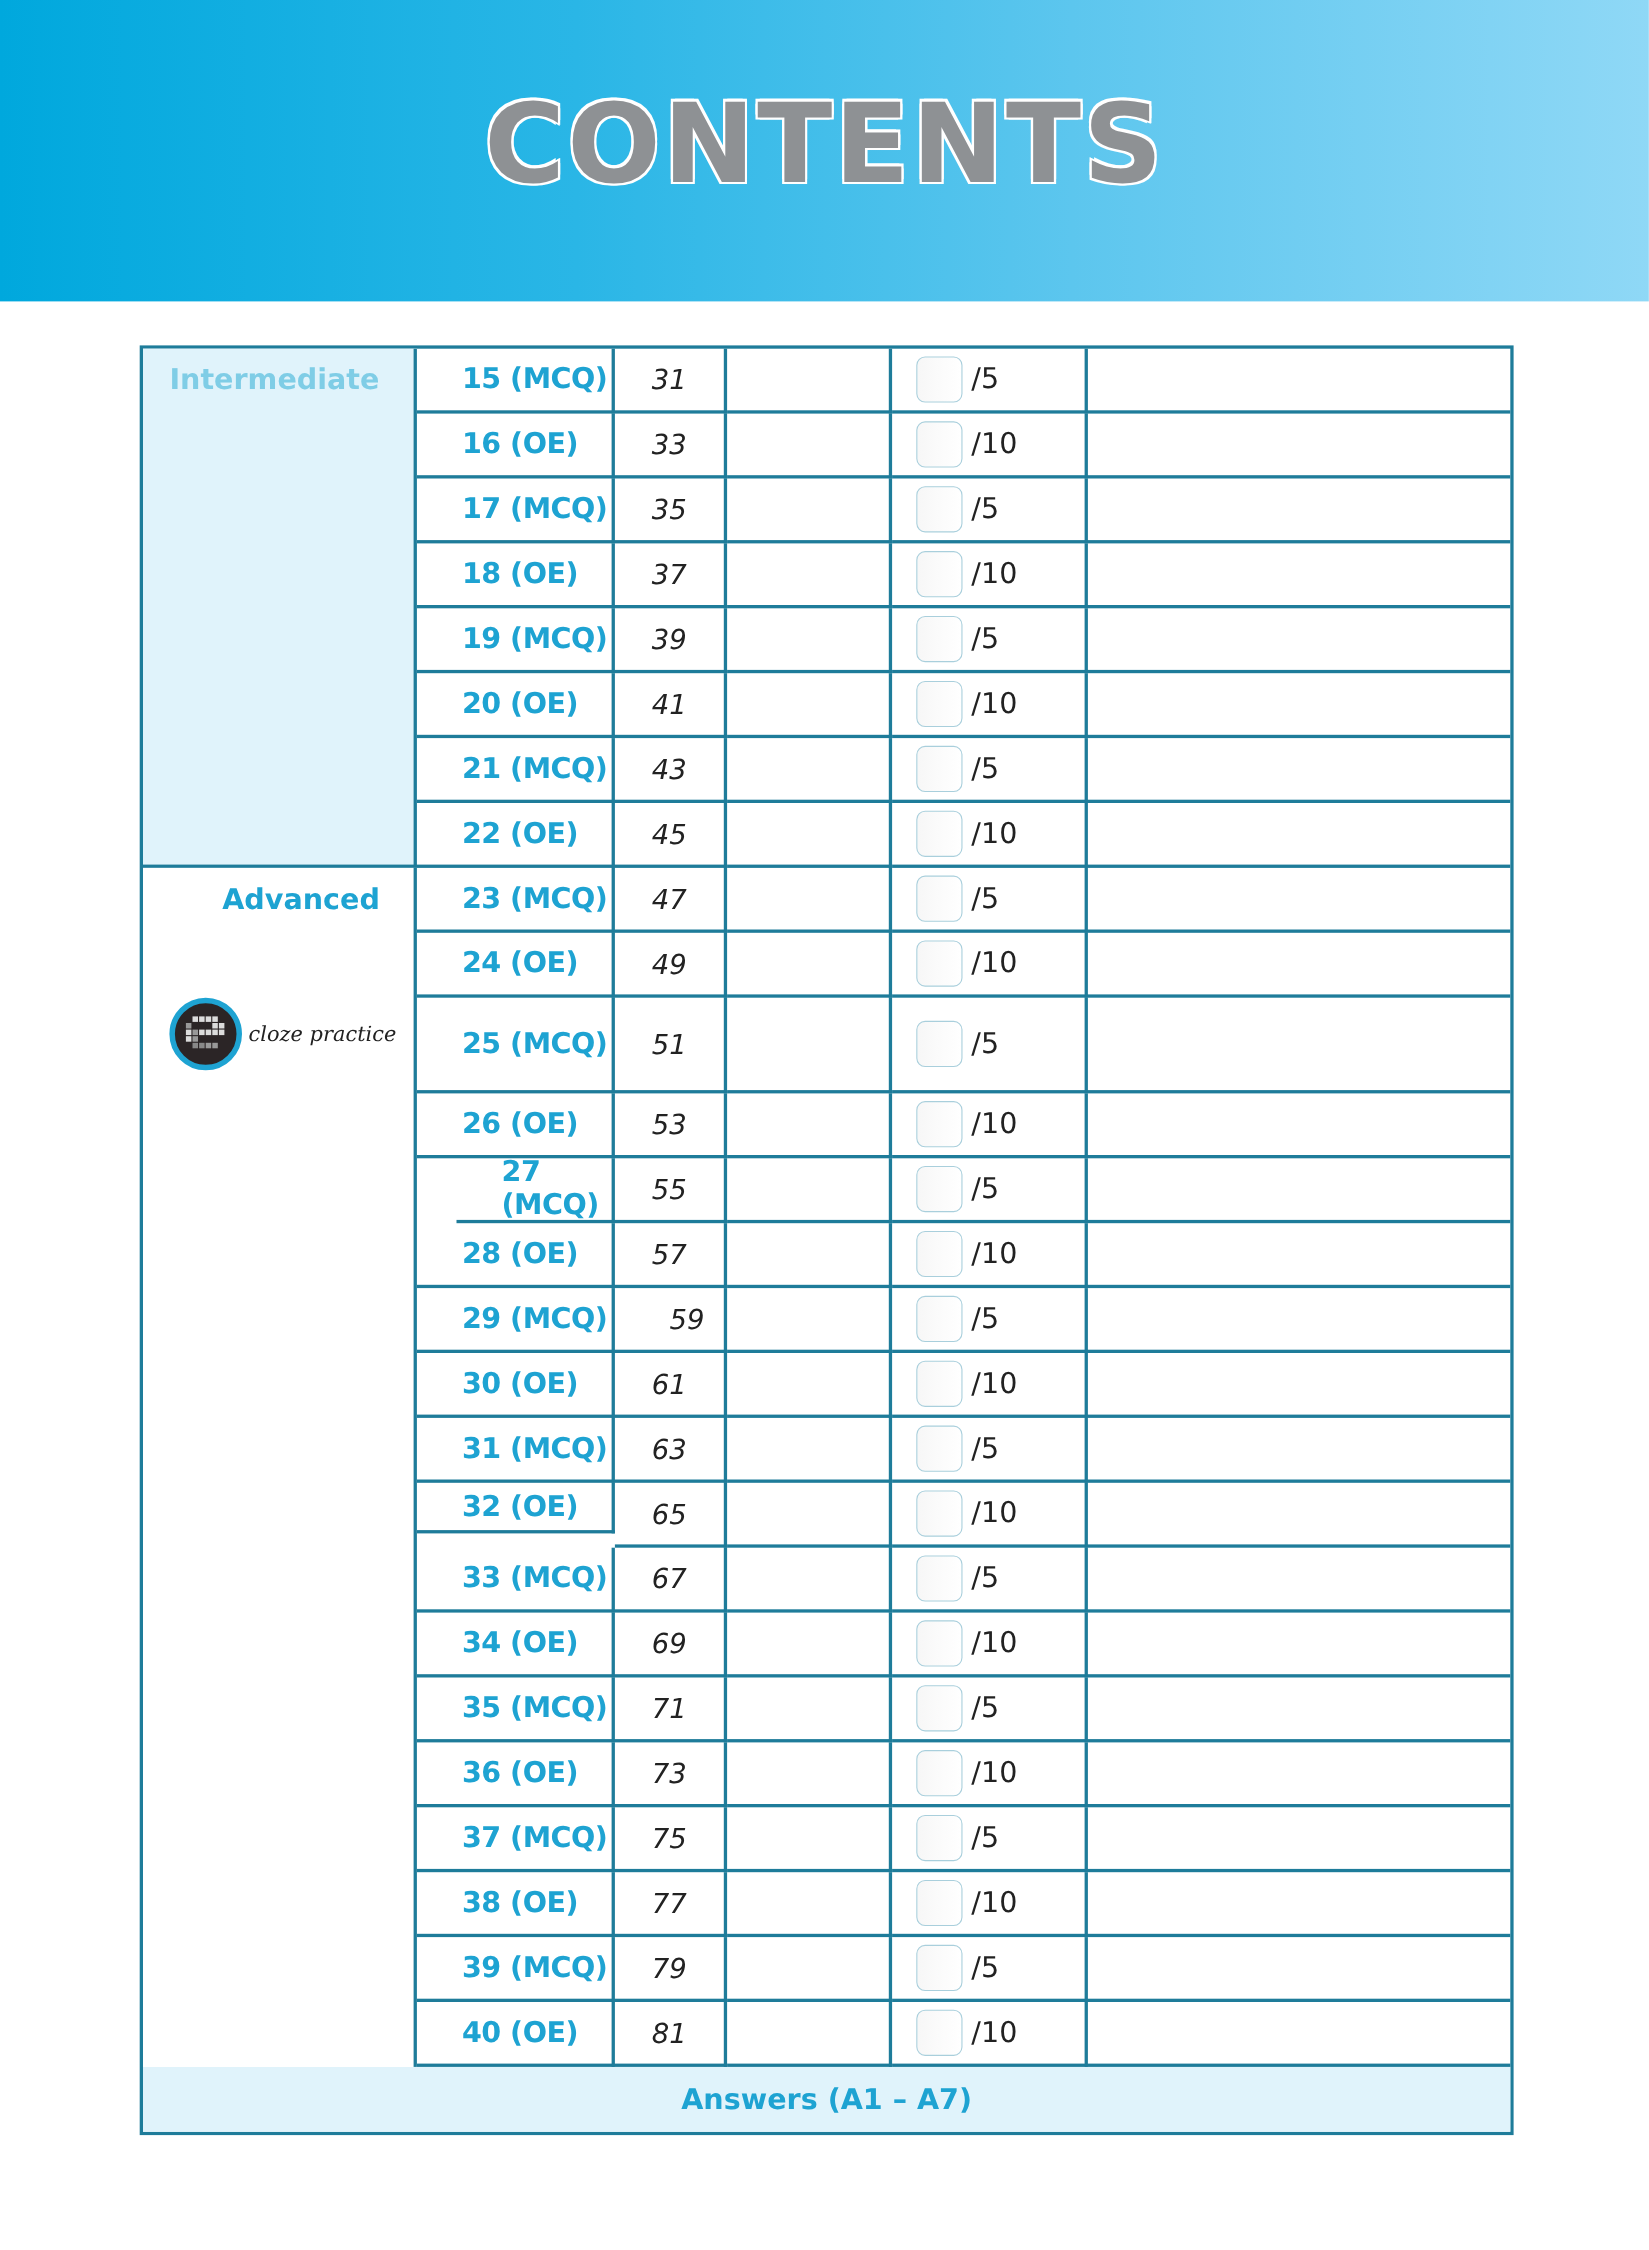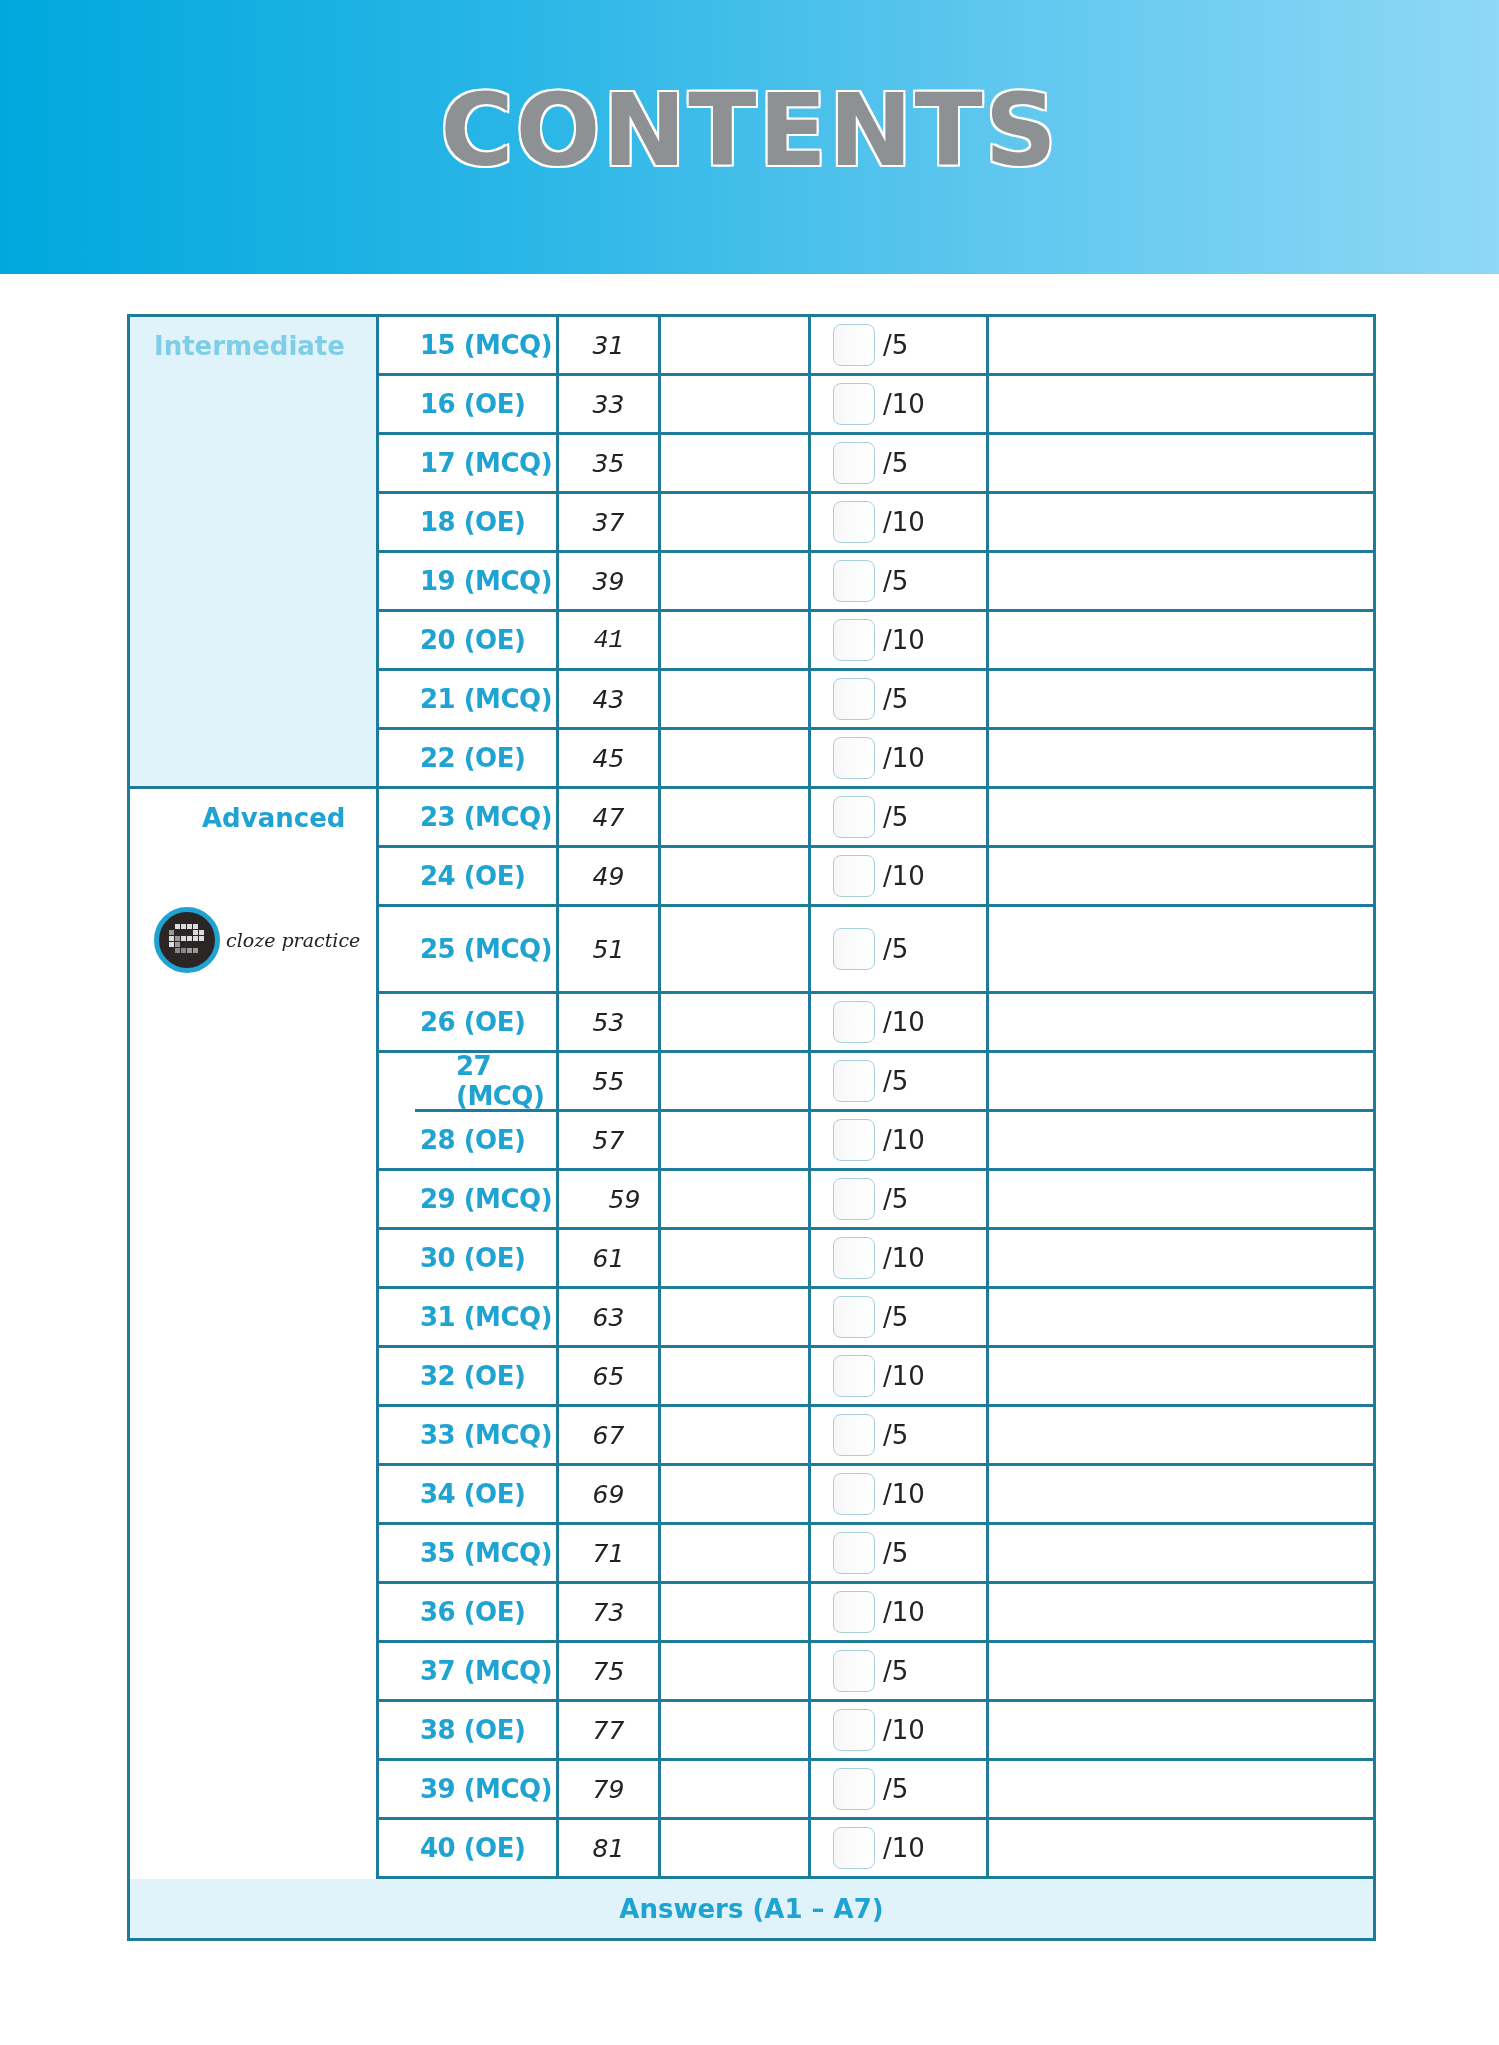--- a/index.html
+++ b/index.html
@@ -99,21 +99,21 @@
       </div>
       <div class="row-cell blank inter" style="grid-area: 5 / 4; height: 59px;"></div>
       <div class="row-cell score inter" style="grid-area: 5 / 5; height: 59px;">
         <div class="box"></div>
         <span class="max">/5</span>
       </div>
       <div class="row-cell last inter" style="grid-area: 5 / 6; height: 59px;"></div>
       <div class="row-cell ex inter" style="grid-area: 6 / 2; height: 59px;">
         <span>20 (OE)</span>
       </div>
-      <div class="row-cell pg inter" style="grid-area: 6 / 3; height: 59px; font-family: Liberation Mono, monospace;">
+      <div class="row-cell pg inter" style="grid-area: 6 / 3; height: 59px;">
         <span>41</span>
       </div>
       <div class="row-cell blank inter" style="grid-area: 6 / 4; height: 59px;"></div>
       <div class="row-cell score inter" style="grid-area: 6 / 5; height: 59px;">
         <div class="box"></div>
         <span class="max">/10</span>
       </div>
       <div class="row-cell last inter" style="grid-area: 6 / 6; height: 59px;"></div>
       <div class="row-cell ex inter" style="grid-area: 7 / 2; height: 59px;">
         <span>21 (MCQ)</span>
@@ -271,21 +271,21 @@
       </div>
       <div class="row-cell pg adv" style="grid-area: 17 / 3; height: 59px;">
         <span>63</span>
       </div>
       <div class="row-cell blank adv" style="grid-area: 17 / 4; height: 59px;"></div>
       <div class="row-cell score adv" style="grid-area: 17 / 5; height: 59px;">
         <div class="box"></div>
         <span class="max">/5</span>
       </div>
       <div class="row-cell last adv" style="grid-area: 17 / 6; height: 59px;"></div>
-      <div class="row-cell ex adv" style="grid-area: 18 / 2; height: 59px;">
+      <div class="row-cell ex adv" style="grid-area: 18 / 2; height: 46px;">
         <span>32 (OE)</span>
       </div>
       <div class="row-cell pg adv" style="grid-area: 18 / 3; height: 59px;">
         <span>65</span>
       </div>
       <div class="row-cell blank adv" style="grid-area: 18 / 4; height: 59px;"></div>
       <div class="row-cell score adv" style="grid-area: 18 / 5; height: 59px;">
         <div class="box"></div>
         <span class="max">/10</span>
       </div>

